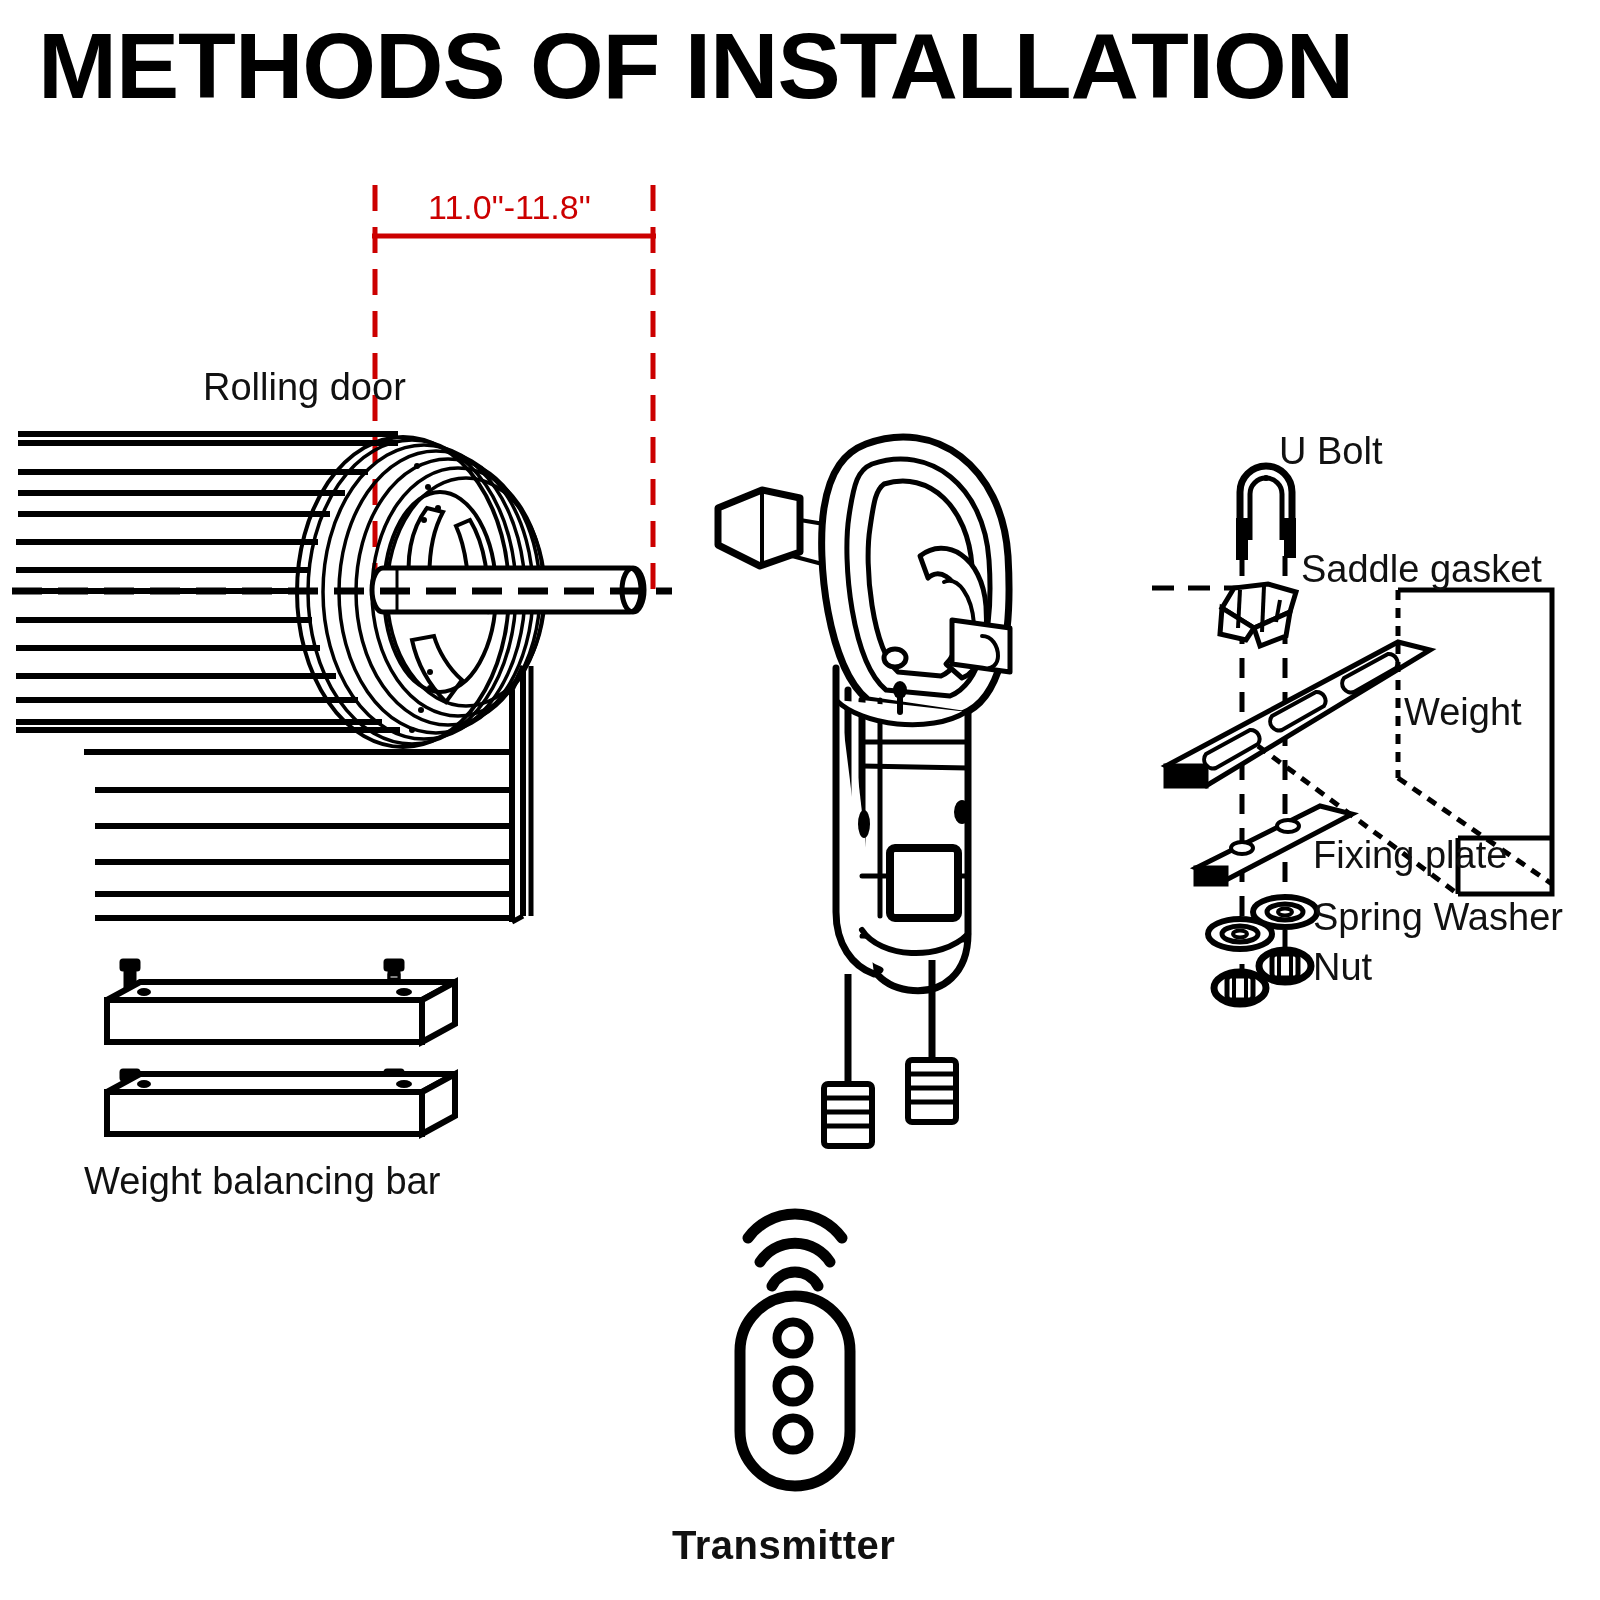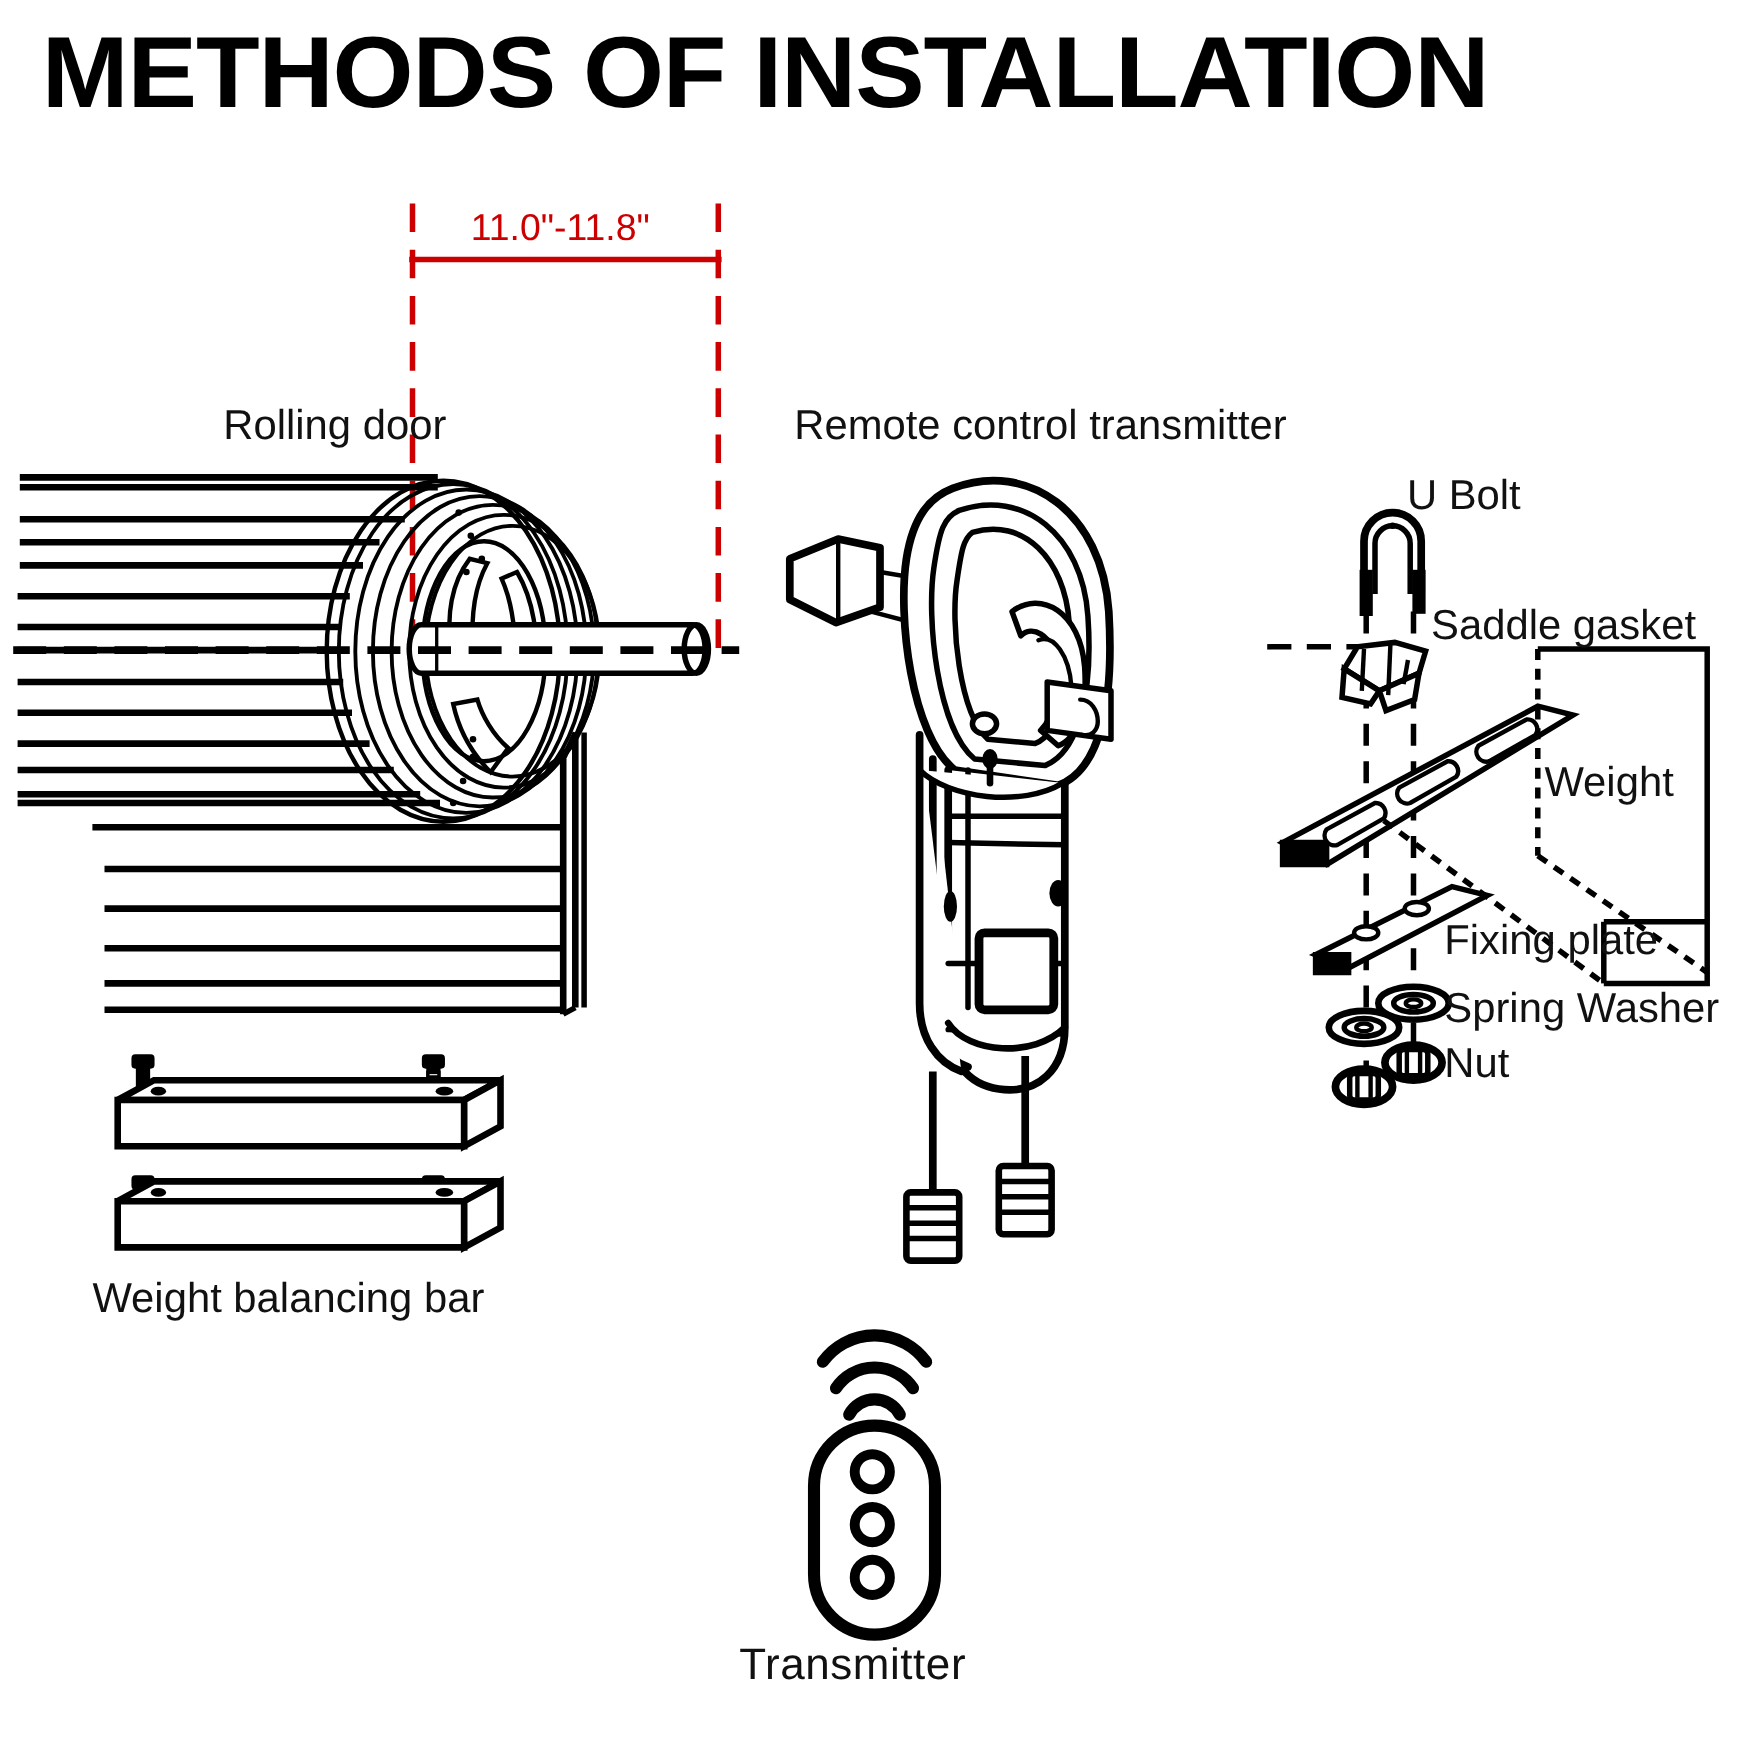--- a/index.html
+++ b/index.html
@@ -37,23 +37,24 @@
   }
   .lbl {
     position: absolute;
     font-family: "Liberation Sans", sans-serif;
     font-size: 38px;
     line-height: 34px;
     white-space: nowrap;
     color: #111111;
   }
   .lbl-bold {
-    font-weight: normal;
+    font-weight: bold;
     font-size: 40px;
     letter-spacing: 0.5px;
+    margin-top: 32px;
   }
   .lbl-red {
     color: #cc0000;
     font-size: 34px;
   }
   svg { display: block; }
   #vec {
     position: absolute;
     left: 0; top: 0;
   }
@@ -329,21 +330,20 @@
         <line x1="1246" y1="978" x2="1246" y2="998" stroke-width="4"></line>
       </g>
     </g>
 
   </svg>
 
   <div class="lbl lbl-red" style="left:428px; top:190px;">11.0"-11.8"</div>
 
   <div class="lbl" style="left:203px; top:370px;">Rolling door</div>
 
-  <div class="lbl" style="left:722px; top:370px;">Remote control transmitter</div>
 
   <div class="lbl" style="left:1279px; top:434px;">U Bolt</div>
 
   <div class="lbl" style="left:1301px; top:552px;">Saddle gasket</div>
 
   <div class="lbl" style="left:1404px; top:695px;">Weight</div>
 
   <div class="lbl" style="left:1313px; top:838px;">Fixing plate</div>
 
   <div class="lbl" style="left:1313px; top:900px;">Spring Washer</div>

